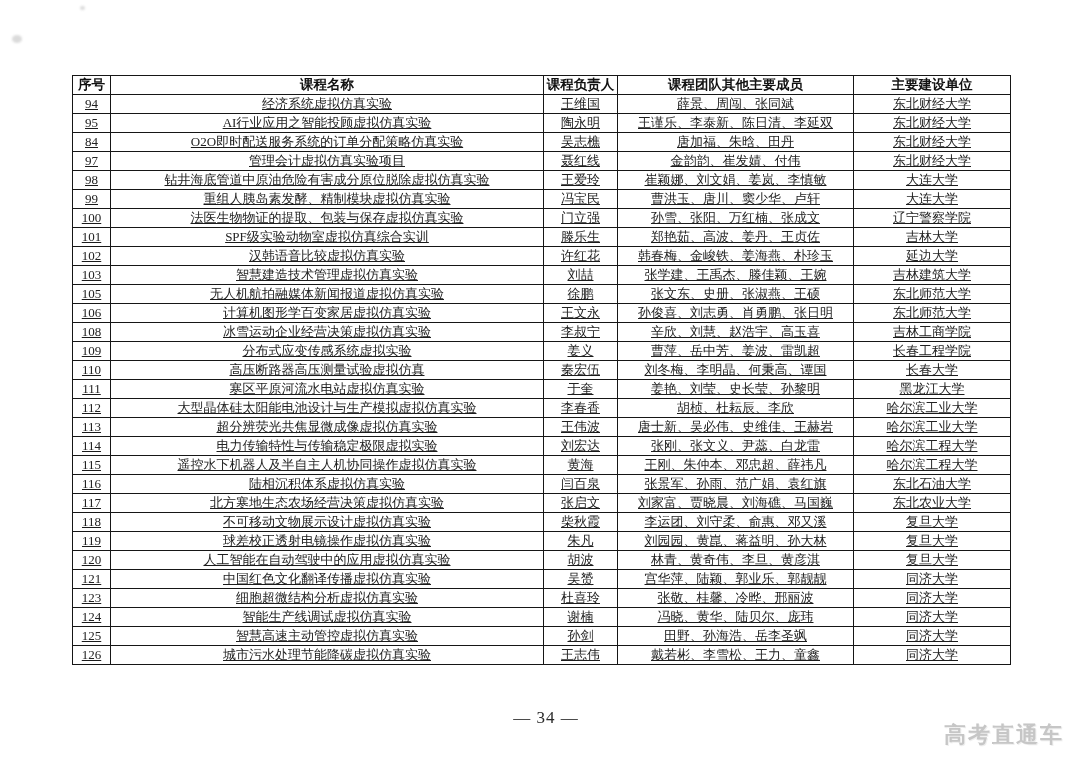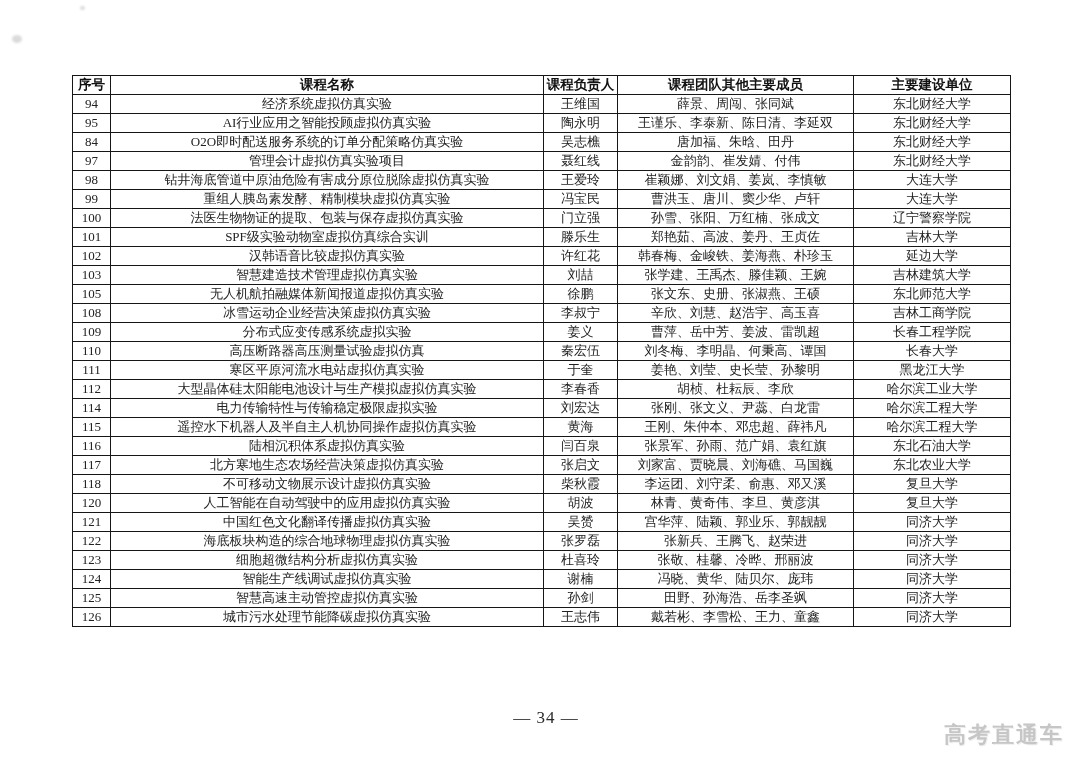--- a/index.html
+++ b/index.html
@@ -25,21 +25,21 @@
     padding:0 2px;
     overflow:hidden;
     white-space:nowrap;
   }
   .course-table thead tr{height:19px;}
   .course-table th{
     font-size:13.5px;
     font-weight:bold;
     color:#111;
   }
-  .course-table tbody tr{height:18px;}
+  .course-table tbody tr{height:18px;text-decoration:underline;}
   .course-table td{
     font-size:13px;
     color:#222;
   }
   .footer-pagenum{
     position:absolute;
     left:16px;top:708px;width:1060px;
     text-align:center;
     font-size:17px;
     color:#2a2a2a;
@@ -163,20 +163,27 @@
           <td>吉林建筑大学</td>
         </tr>
         <tr>
           <td>105</td>
           <td>无人机航拍融媒体新闻报道虚拟仿真实验</td>
           <td>徐鹏</td>
           <td>张文东、史册、张淑燕、王硕</td>
           <td>东北师范大学</td>
         </tr>
         <tr>
+          <td>106</td>
+          <td>计算机图形学百变家居虚拟仿真实验</td>
+          <td>王文永</td>
+          <td>孙俊喜、刘志勇、肖勇鹏、张日明</td>
+          <td>东北师范大学</td>
+        </tr>
+        <tr>
           <td>108</td>
           <td>冰雪运动企业经营决策虚拟仿真实验</td>
           <td>李叔宁</td>
           <td>辛欣、刘慧、赵浩宇、高玉喜</td>
           <td>吉林工商学院</td>
         </tr>
         <tr>
           <td>109</td>
           <td>分布式应变传感系统虚拟实验</td>
           <td>姜义</td>
@@ -198,20 +205,27 @@
           <td>黑龙江大学</td>
         </tr>
         <tr>
           <td>112</td>
           <td>大型晶体硅太阳能电池设计与生产模拟虚拟仿真实验</td>
           <td>李春香</td>
           <td>胡桢、杜耘辰、李欣</td>
           <td>哈尔滨工业大学</td>
         </tr>
         <tr>
+          <td>113</td>
+          <td>超分辨荧光共焦显微成像虚拟仿真实验</td>
+          <td>王伟波</td>
+          <td>唐士新、吴必伟、史维佳、王赫岩</td>
+          <td>哈尔滨工业大学</td>
+        </tr>
+        <tr>
           <td>114</td>
           <td>电力传输特性与传输稳定极限虚拟实验</td>
           <td>刘宏达</td>
           <td>张刚、张文义、尹蕊、白龙雷</td>
           <td>哈尔滨工程大学</td>
         </tr>
         <tr>
           <td>115</td>
           <td>遥控水下机器人及半自主人机协同操作虚拟仿真实验</td>
           <td>黄海</td>
@@ -233,41 +247,41 @@
           <td>东北农业大学</td>
         </tr>
         <tr>
           <td>118</td>
           <td>不可移动文物展示设计虚拟仿真实验</td>
           <td>柴秋霞</td>
           <td>李运团、刘守柔、俞惠、邓又溪</td>
           <td>复旦大学</td>
         </tr>
         <tr>
+          <td>119</td>
+          <td>球差校正透射电镜操作虚拟仿真实验</td>
+          <td>朱凡</td>
+          <td>刘园园、黄崑、蒋益明、孙大林</td>
+          <td>复旦大学</td>
+        </tr>
+        <tr>
           <td>120</td>
           <td>人工智能在自动驾驶中的应用虚拟仿真实验</td>
           <td>胡波</td>
           <td>林青、黄奇伟、李旦、黄彦淇</td>
           <td>复旦大学</td>
         </tr>
         <tr>
           <td>121</td>
           <td>中国红色文化翻译传播虚拟仿真实验</td>
           <td>吴赟</td>
           <td>宫华萍、陆颖、郭业乐、郭靓靓</td>
           <td>同济大学</td>
         </tr>
         <tr>
-          <td>122</td>
-          <td>海底板块构造的综合地球物理虚拟仿真实验</td>
-          <td>张罗磊</td>
-          <td>张新兵、王腾飞、赵荣进</td>
-          <td>同济大学</td>
-        </tr>
-        <tr>
           <td>123</td>
           <td>细胞超微结构分析虚拟仿真实验</td>
           <td>杜喜玲</td>
           <td>张敬、桂馨、冷晔、邢丽波</td>
           <td>同济大学</td>
         </tr>
         <tr>
           <td>124</td>
           <td>智能生产线调试虚拟仿真实验</td>
           <td>谢楠</td>

